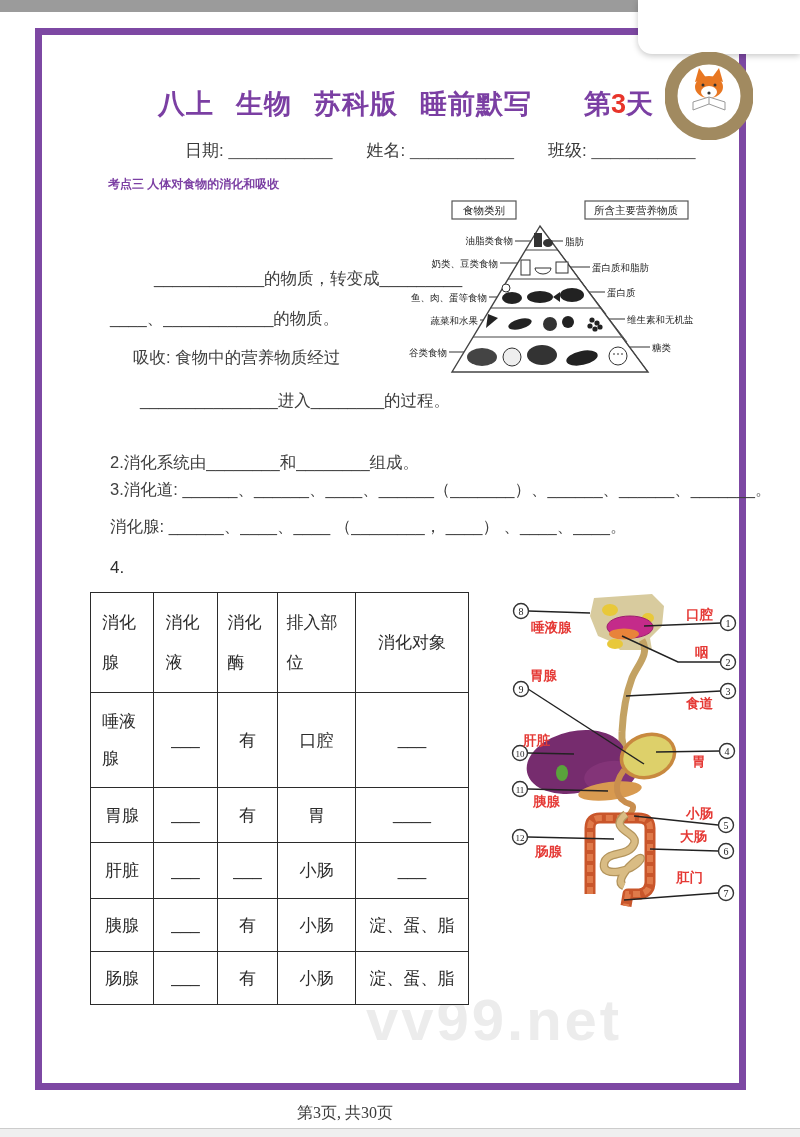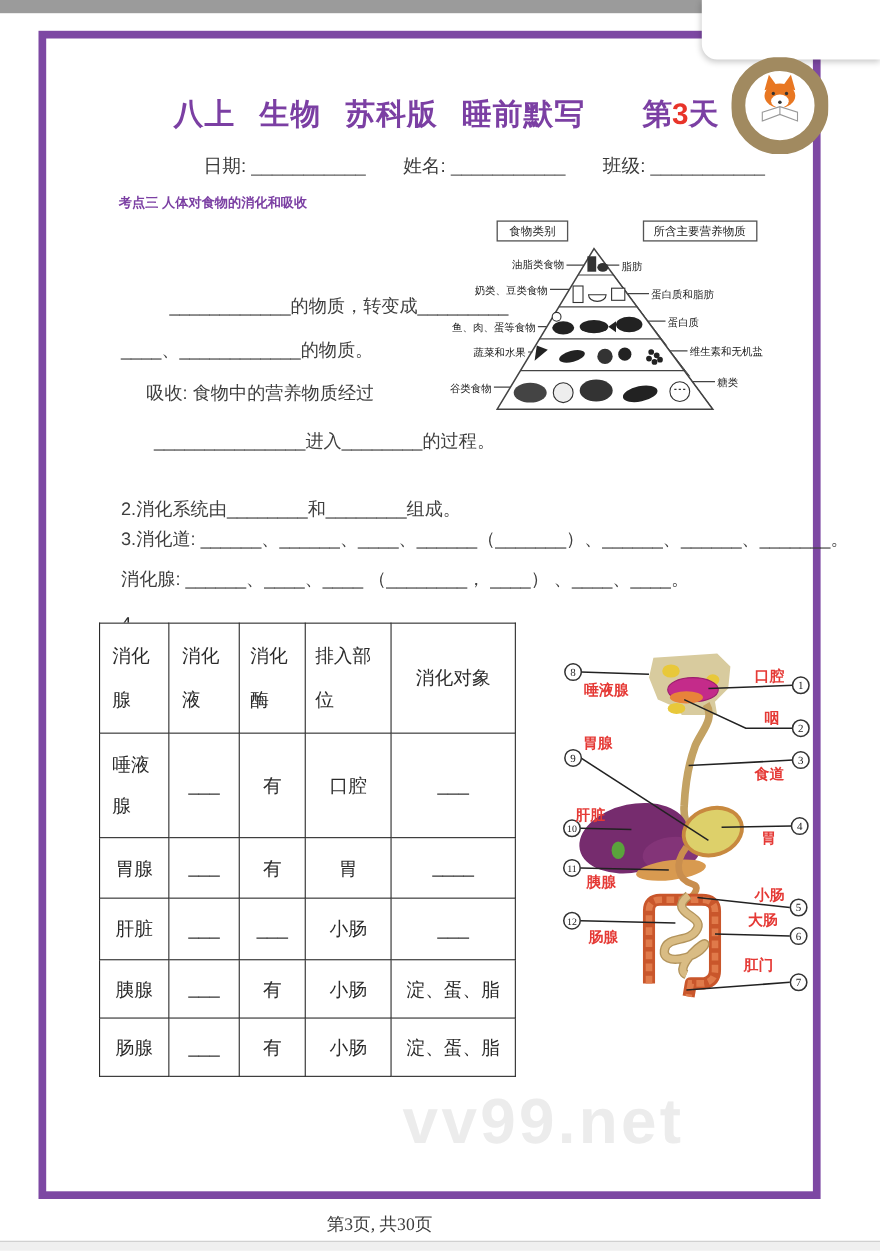--- a/index.html
+++ b/index.html
@@ -12,21 +12,21 @@
   .top-card{left:638px;top:0;width:162px;height:54px;background:#ffffff;border-radius:0 0 0 14px;box-shadow:0 2px 6px rgba(0,0,0,0.22);z-index:4;}
   .logo{left:665px;top:52px;width:88px;height:88px;z-index:5;}
   .title-row{left:158px;top:86px;display:flex;gap:22px;font-weight:bold;font-size:27px;color:#7b3fa3;letter-spacing:1px;white-space:nowrap;z-index:3;justify-content:space-between;}
   .title-day{left:584px;top:86px;font-weight:bold;font-size:27px;color:#7b3fa3;white-space:nowrap;z-index:3;}
   .title-day .num{color:#e8342a;}
   .date-row{left:185px;top:139px;display:flex;gap:34px;font-size:17px;color:#3a3a3a;white-space:nowrap;z-index:3;}
   .date-row .blank{color:#5a5a5a;letter-spacing:0;}
   .section-heading{left:108px;top:176px;font-size:12px;font-weight:bold;color:#7b3fa3;white-space:nowrap;z-index:3;}
   .line{font-size:16.5px;color:#3f3f3f;white-space:nowrap;z-index:3;}
   .q4num{left:110px;top:558px;font-size:17px;color:#2e2e2e;z-index:3;}
-  table.gland-table{position:absolute;left:90px;top:566px;border-collapse:collapse;table-layout:fixed;z-index:3;background:#fff;padding-left:36px;}
+  table.gland-table{position:absolute;left:90px;top:592px;border-collapse:collapse;table-layout:fixed;z-index:3;background:#fff;padding-left:36px;}
   table.gland-table td{border:1.8px solid #2b2b2b;text-align:center;vertical-align:middle;font-size:17px;color:#2b2b2b;padding:0;}
   td.gland{text-align:left;padding-left:9px;}
   .stack2{display:inline-block;width:40px;line-height:2.3;text-align:left;}
   .stack3{display:inline-block;width:60px;line-height:2.3;text-align:left;}
   .stackg{display:inline-block;width:40px;line-height:2.2;text-align:left;}
   .blankc{color:#666;}
   .watermark{left:366px;top:986px;font-size:58px;font-weight:bold;color:#ececec;letter-spacing:3px;z-index:1;white-space:nowrap;}
   .footer{left:0;top:1103px;width:690px;text-align:center;font-family:"Liberation Serif",serif;font-size:16px;color:#3c3c3c;z-index:2;}
   svg text{font-family:"Liberation Serif",serif;}
   .anat-label{font-family:"Liberation Sans",sans-serif;font-weight:bold;}

